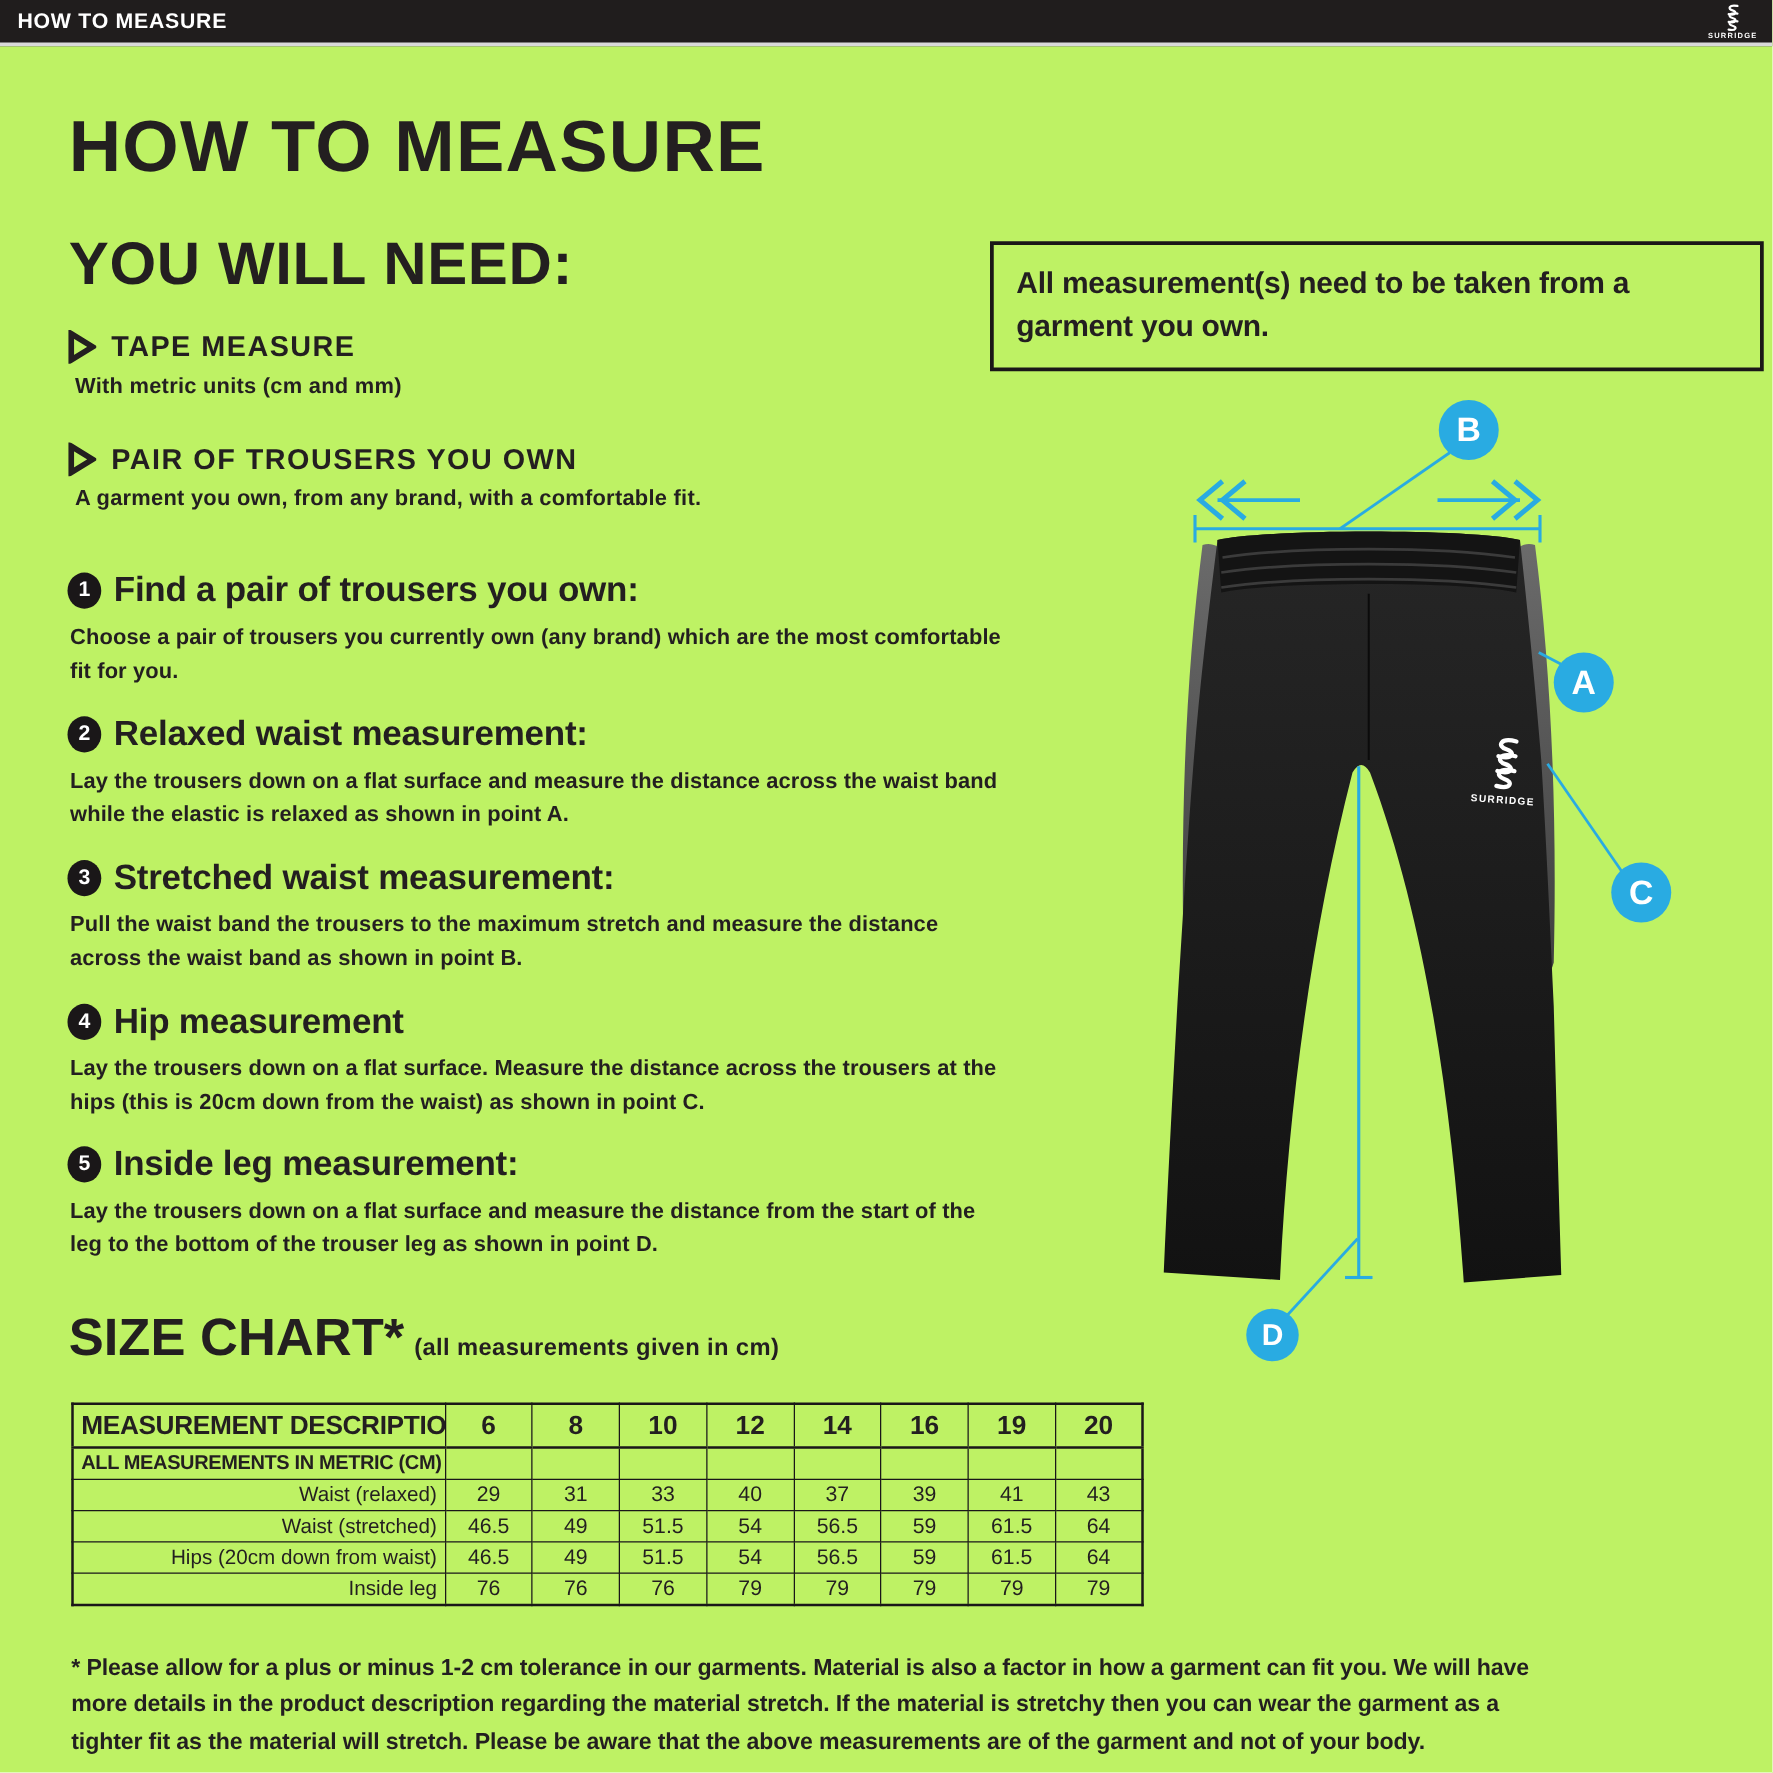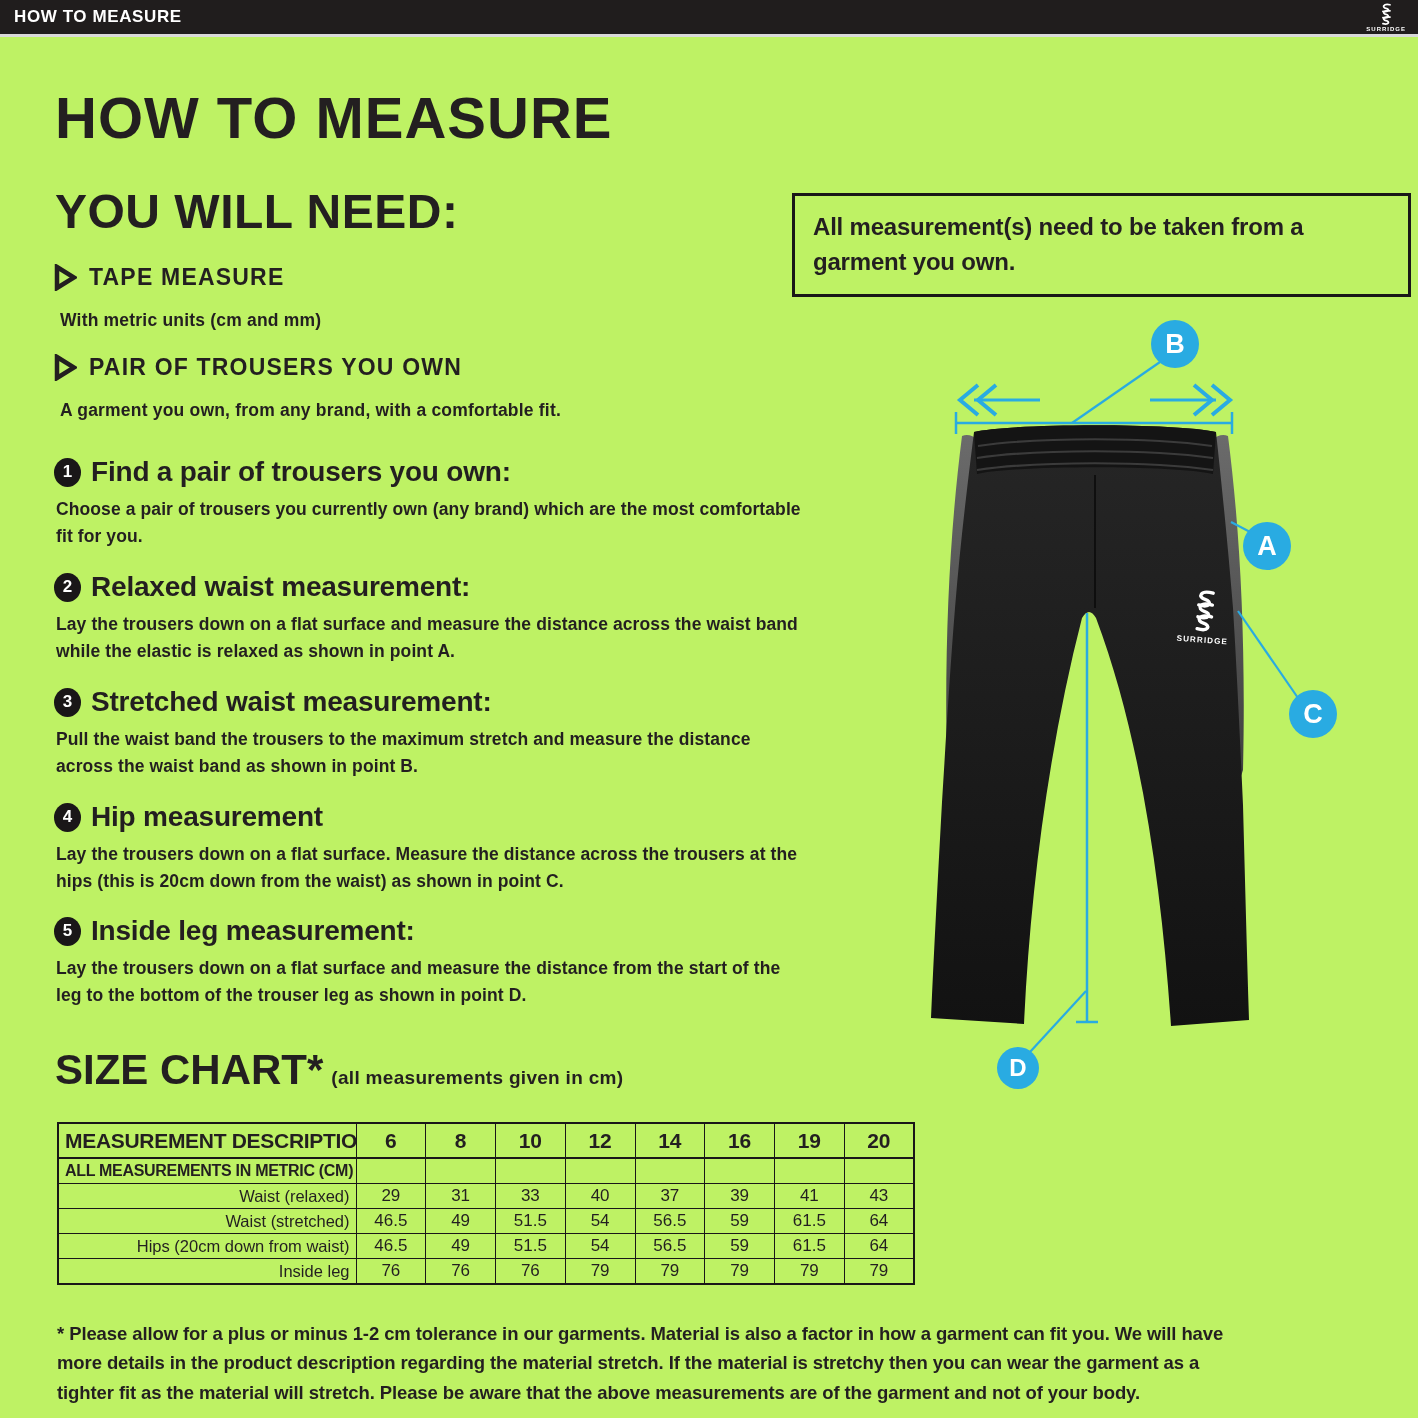--- a/index.html
+++ b/index.html
@@ -12,21 +12,21 @@
   .topbar-logo{display:flex;flex-direction:column;align-items:center;padding-right:12px;line-height:1;}
   .topbar-logo .logo-text{color:#fff;font-size:6px;font-weight:700;letter-spacing:1px;margin-top:1px;}
   
   .page-title{position:absolute;left:55px;top:84px;margin:0;font-size:58px;font-weight:700;letter-spacing:1px;}
   .ywn-heading{position:absolute;left:55px;top:184px;margin:0;font-size:48px;font-weight:700;letter-spacing:.5px;}
   
   .need{position:absolute;left:54px;width:700px;}
   .need-1{top:264px;}  .need-2{top:354px;}
   .need-head{display:flex;align-items:flex-start;}
   .need-title{font-size:23px;font-weight:700;letter-spacing:1.2px;margin-left:12px;}
-  .need-desc{font-size:17.5px;font-weight:700;margin:19px 0 0 6px;letter-spacing:.2px;}
+  .need-desc{font-size:17.5px;font-weight:700;margin:7px 0 0 6px;letter-spacing:.2px;}
   .tri-icon{flex:0 0 auto;}
   
   .step{position:absolute;left:54px;width:780px;}
   .step-1{top:456px;} .step-2{top:571px;} .step-3{top:686px;} .step-4{top:801px;} .step-5{top:915px;}
   .step-head{display:flex;align-items:center;}
   .step-num{flex:0 0 auto;width:27px;height:29px;border-radius:50%;background:#1a1718;color:#fff;
             font-size:17px;font-weight:700;display:flex;align-items:center;justify-content:center;}
   .step-title{font-size:28px;font-weight:700;margin-left:10px;letter-spacing:-.2px;}
   .step-body{font-size:17.5px;font-weight:700;line-height:1.55;margin:8px 0 0 2px;max-width:745px;letter-spacing:.1px;}
   

